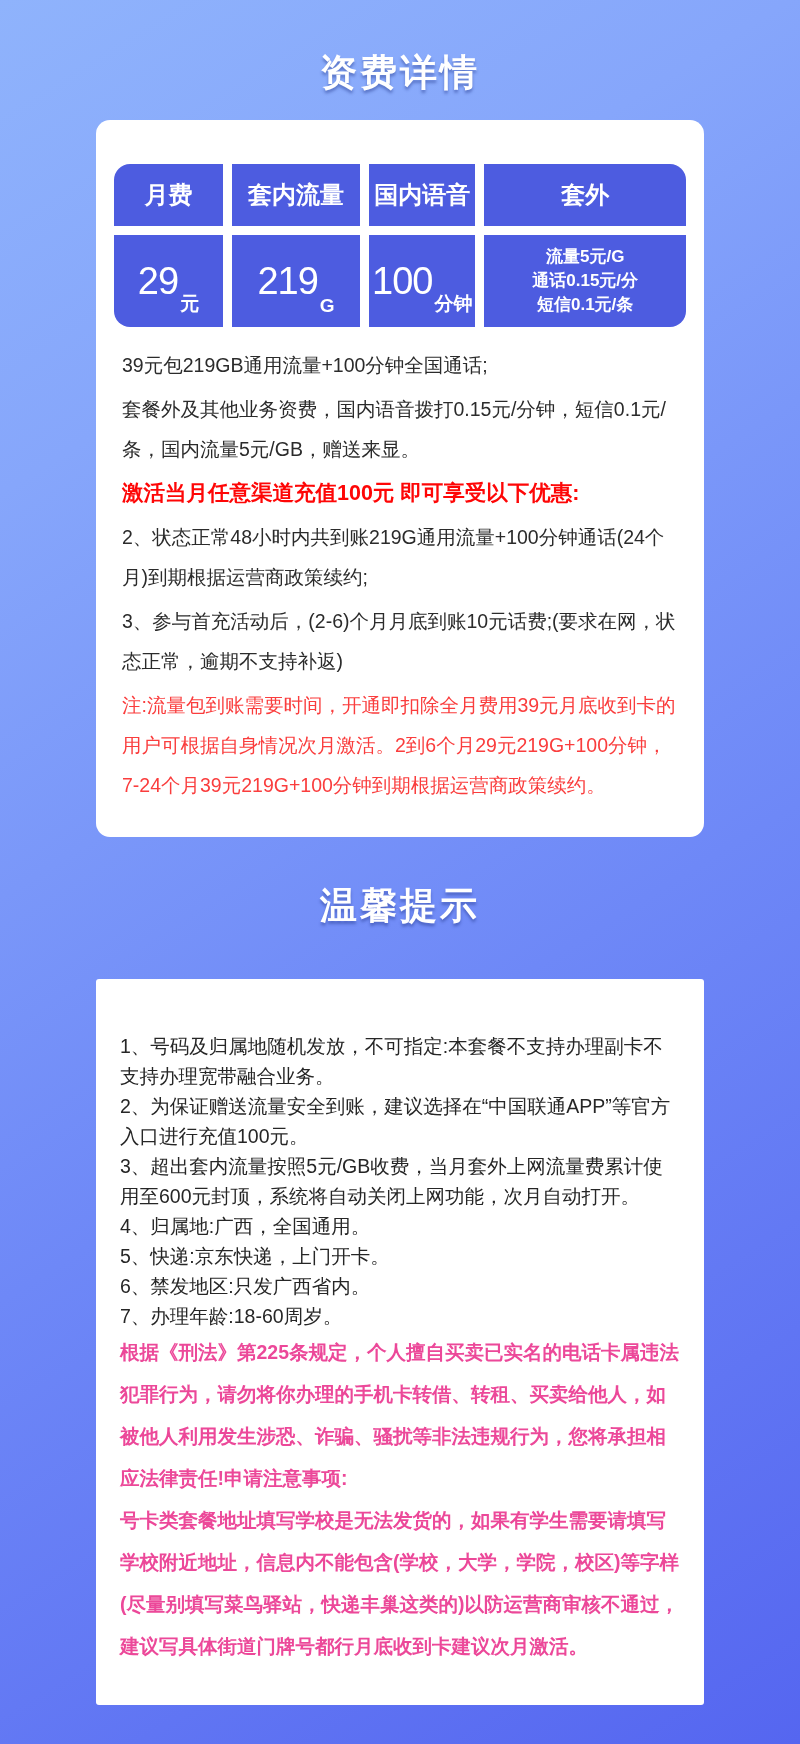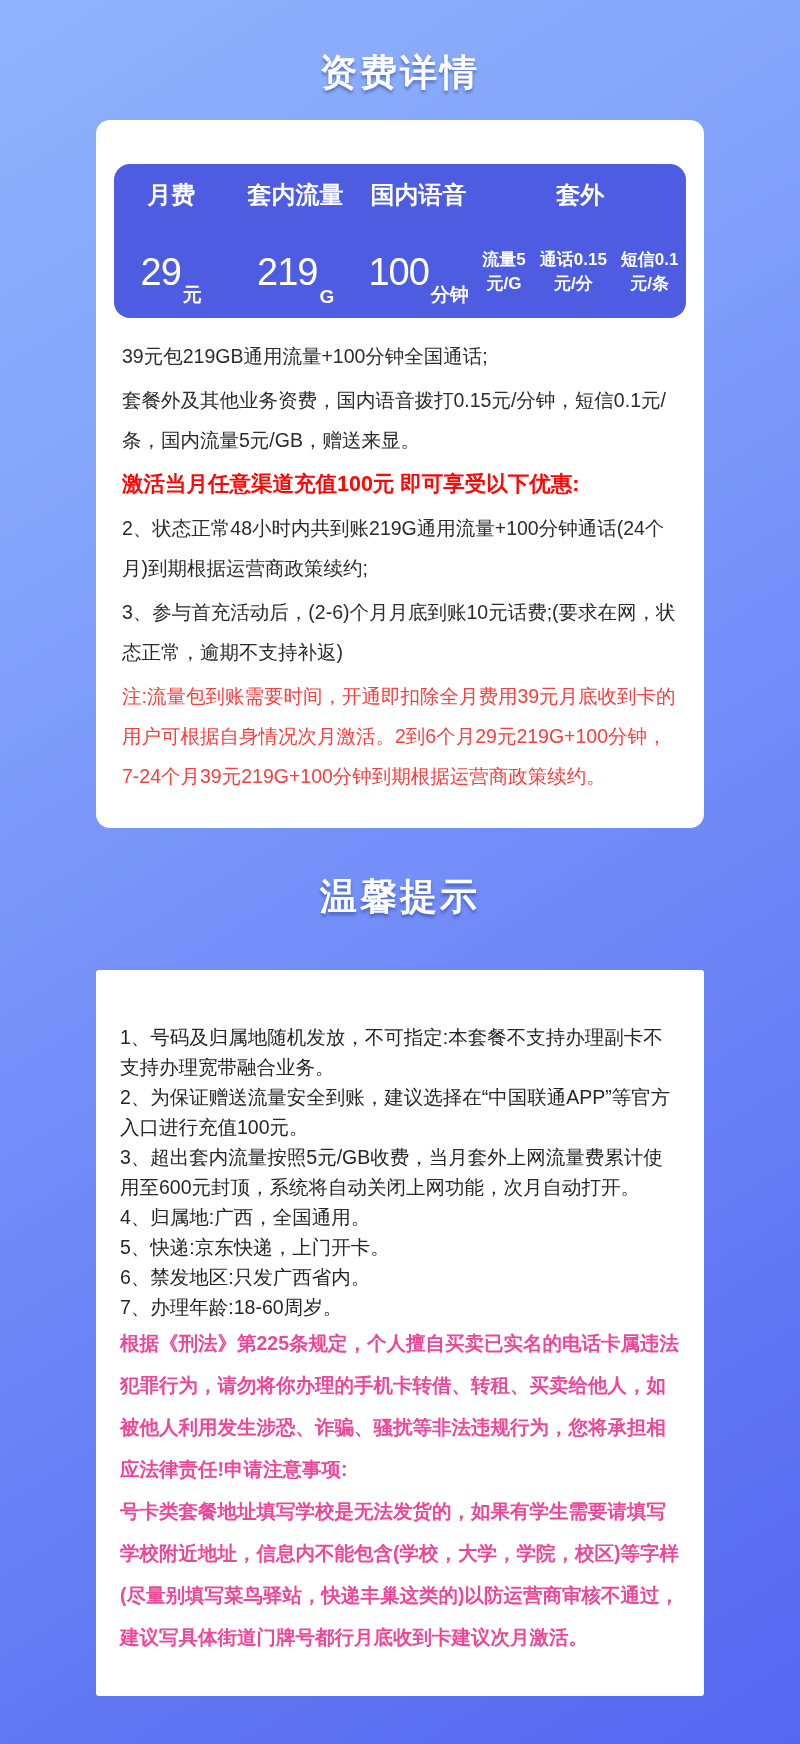--- a/index.html
+++ b/index.html
@@ -40,21 +40,21 @@
     border-radius: 3px;
     padding: 52px 24px 38px;
     min-height: 668px;
   }
 
   
   .plan-table {
     display: grid;
     grid-template-columns: 20fr 23.5fr 19.5fr 37fr;
     grid-auto-rows: auto;
-    gap: 0;
+    gap: 9px;
     background: #ffffff;
     border-radius: 16px;
     overflow: hidden;
     margin: 0 2px;
   }
   .pt-cell {
     background: #4d5ce0;
     color: #ffffff;
     display: flex;
     align-items: center;
@@ -73,21 +73,21 @@
     line-height: 1;
     letter-spacing: -1px;
   }
   .unit {
     font-size: 19px;
     font-weight: bold;
     align-self: flex-end;
     margin: 0 0 10px 2px;
   }
   .extra-lines {
-    flex-direction: row;
+    flex-direction: column;
     line-height: 1.4;
     font-size: 17px;
     font-weight: bold;
   }
 
   
   .fees-text {
     margin: 18px 6px 0;
     font-size: 19.5px;
     color: #2b2b2b;

